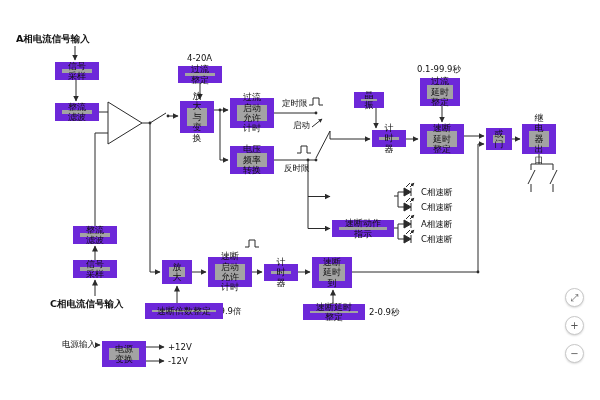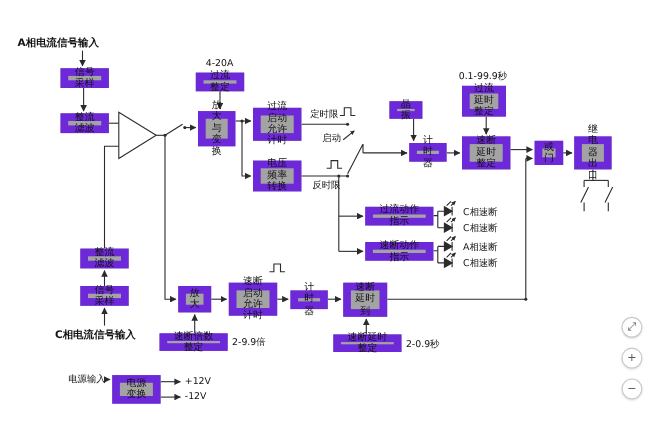--- a/index.html
+++ b/index.html
@@ -148,32 +148,31 @@
   <div class="b" style="left:178px;top:66px;width:44px;height:17px">过流整定</div>
   <div class="b" style="left:180px;top:101px;width:34px;height:32px">放大与变换</div>
   <div class="b" style="left:230px;top:98px;width:44px;height:30px">过流启动允许计时</div>
   <div class="b" style="left:230px;top:146px;width:44px;height:28px">电压频率转换</div>
   <div class="b" style="left:354px;top:92px;width:30px;height:15px">晶振</div>
   <div class="b" style="left:420px;top:78px;width:40px;height:28px">过流延时整定</div>
   <div class="b" style="left:372px;top:130px;width:34px;height:17px">计时器</div>
   <div class="b" style="left:420px;top:124px;width:44px;height:30px">速断延时整定</div>
   <div class="b" style="left:486px;top:128px;width:26px;height:22px">或门</div>
   <div class="b" style="left:522px;top:124px;width:34px;height:30px">继电器出口</div>
-  <div class="b" style="left:332px;top:188px;width:62px;height:17px">过流动作指示</div>
   <div class="b" style="left:332px;top:220px;width:62px;height:17px">速断动作指示</div>
 
   <div class="lbl sm" style="left:421px;top:187px">C相速断</div>
   <div class="lbl sm" style="left:421px;top:202px">C相速断</div>
   <div class="lbl sm" style="left:421px;top:219px">A相速断</div>
   <div class="lbl sm" style="left:421px;top:234px">C相速断</div>
 
   <div class="b" style="left:73px;top:226px;width:44px;height:18px">整流滤波</div>
   <div class="b" style="left:73px;top:260px;width:44px;height:18px">信号采样</div>
   <div class="b" style="left:162px;top:260px;width:30px;height:24px">放大</div>
-  <div class="b" style="left:145px;top:303px;width:62px;height:16px">速断倍数整定</div>
+  <div class="b" style="left:145px;top:303px;width:78px;height:16px">速断倍数整定</div>
   <div class="b" style="left:208px;top:257px;width:44px;height:30px">速断启动允许计时</div>
   <div class="b" style="left:264px;top:264px;width:34px;height:17px">计时器</div>
   <div class="b" style="left:312px;top:257px;width:40px;height:31px">速断延时到</div>
   <div class="b" style="left:303px;top:304px;width:62px;height:16px">速断延时整定</div>
 
   <div class="b" style="left:102px;top:341px;width:44px;height:26px">电源变换</div>
 
   <div class="fab" style="top:288px">
     <span>⤢</span>
   </div>

